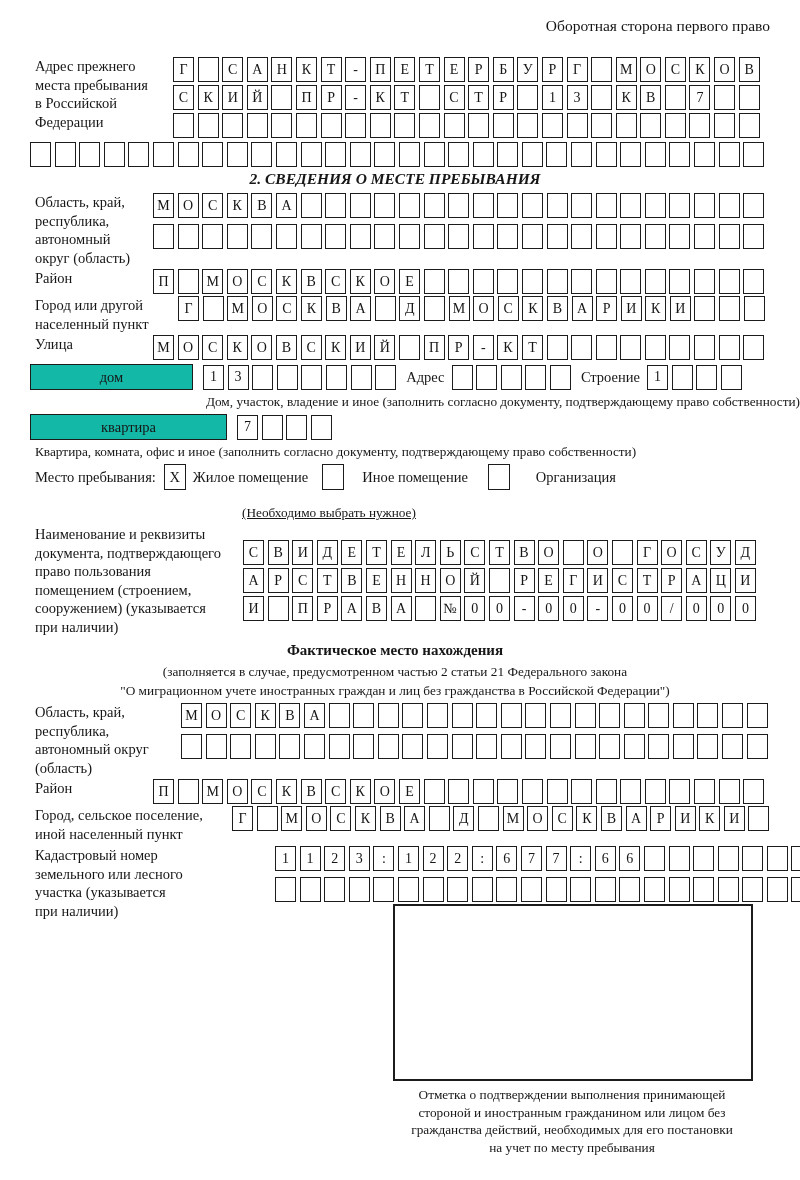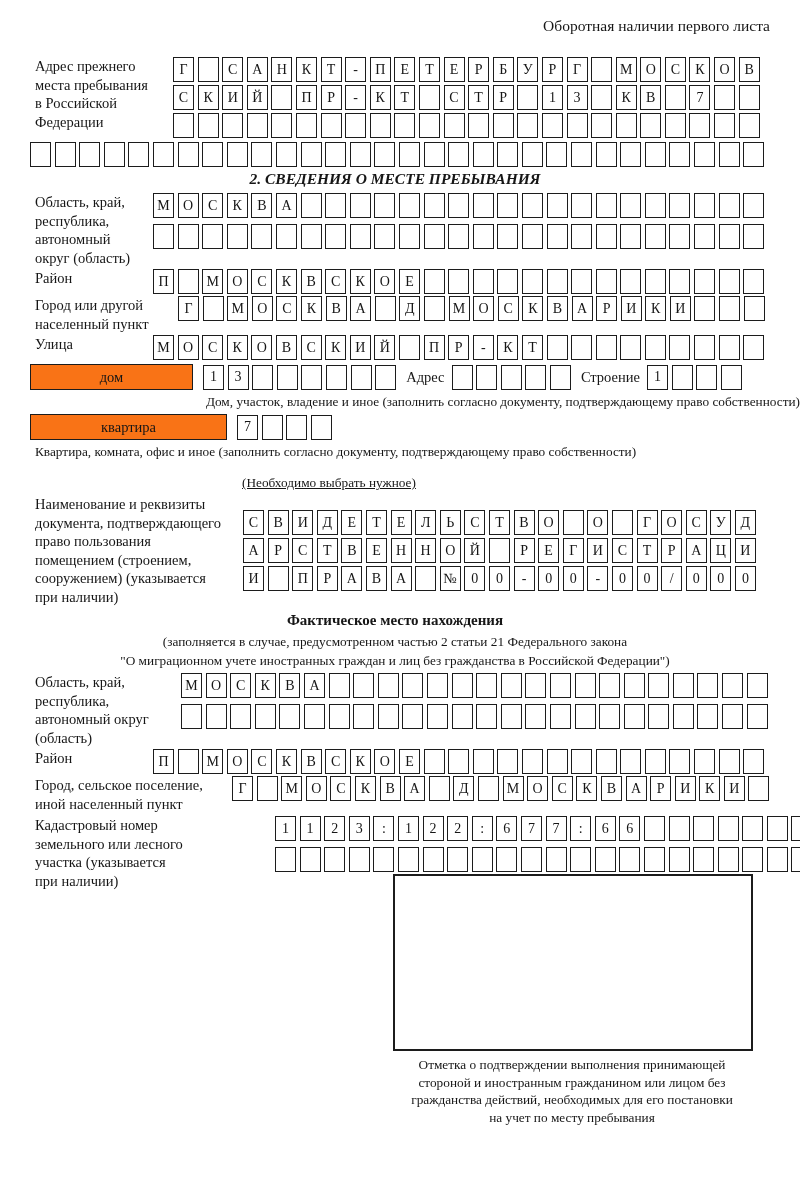--- a/index.html
+++ b/index.html
@@ -20,21 +20,21 @@
   .crow { display:flex; gap:3.6px; }
   .cell {
     flex:0 0 21px; width:21px; height:25px;
     border:1.5px solid #1c1c1c; background:#fff;
     display:flex; align-items:center; justify-content:center;
     font-size:14px; line-height:1;
   }
   .note { font-size:13.3px; line-height:17px; }
   .center { text-align:center; }
   .sec-title { font-weight:bold; font-size:15.5px; line-height:20px; text-align:center; }
-  .wbox { height:26px; border:1.5px solid #1c1c1c; display:flex; align-items:center; justify-content:center; font-size:14.5px; flex:0 0 auto; background:#f97316; }
+  .wbox { height:26px; border:1.5px solid #1c1c1c; display:flex; align-items:center; justify-content:center; font-size:14.5px; flex:0 0 auto; background:#14b8a6; }
   .cb { flex:0 0 22px; width:22px; height:26px; border:1.5px solid #1c1c1c; display:flex; align-items:center; justify-content:center; font-size:14.5px; background:#fff; }
   .inline-lbl { font-size:14.5px; flex:0 0 auto; }
   .mesto { display:flex; align-items:center; font-size:14.5px; }
   .stamp { width:360px; height:177px; border:2px solid #1c1c1c; margin-left:358px; background:#fff; }
   .caption { width:410px; margin-left:332px; margin-top:5px; text-align:center; font-size:13.3px; line-height:17.5px; white-space:pre-line; }
 
   
   .m-blockA { margin-top:22px; }
   .m-overflow { margin-top:4px; margin-left:-5px; }
   .m-noteA { margin-top:2px; padding-right:35px; }
@@ -61,21 +61,21 @@
   .gap10 { margin-left:10px; }
   .ml8 { margin-left:8px; } .ml7 { margin-left:7px; } .ml14 { margin-left:14px; }
   .ml18 { margin-left:18px; } .ml20 { margin-left:20px; } .ml26 { margin-left:26px; }
   .mlr { margin-left:10px; margin-right:7px; }
 </style>
 </head>
 <body>
 
 <div class="page">
 
-  <div class="hdr">Оборотная наличии первого листа</div>
+  <div class="hdr">Оборотная сторона первого право</div>
 
   <div class="frow m-blockA">
     <div class="lbl w138">Адрес прежнего
 места пребывания
 в Российской
 Федерации</div>
     <div class="stack">
       <div class="crow">
           <div class="cell">Г</div>
           <div class="cell"></div>
@@ -381,20 +381,29 @@
     <div class="wbox" style="width:197px">квартира</div>
     <div class="crow gap10">
         <div class="cell">7</div>
         <div class="cell"></div>
         <div class="cell"></div>
         <div class="cell"></div>
       </div>
   </div>
   <div class="note m-kvnote">Квартира, комната, офис и иное (заполнить согласно документу, подтверждающему право собственности)</div>
 
+  <div class="mesto m-mesto">
+    <span>Место пребывания:</span>
+    <div class="cb ml8">X</div>
+    <span class="ml7">Жилое помещение</span>
+    <div class="cb ml14"></div>
+    <span class="ml18">Иное помещение</span>
+    <div class="cb ml20"></div>
+    <span class="ml26">Организация</span>
+  </div>
   <div class="note m-vybrat">(Необходимо выбрать нужное)</div>
 
   <div class="frow m-doc">
     <div class="lbl w208">Наименование и реквизиты
 документа, подтверждающего
 право пользования
 помещением (строением,
 сооружением) (указывается
 при наличии)</div>
     <div class="stack">

